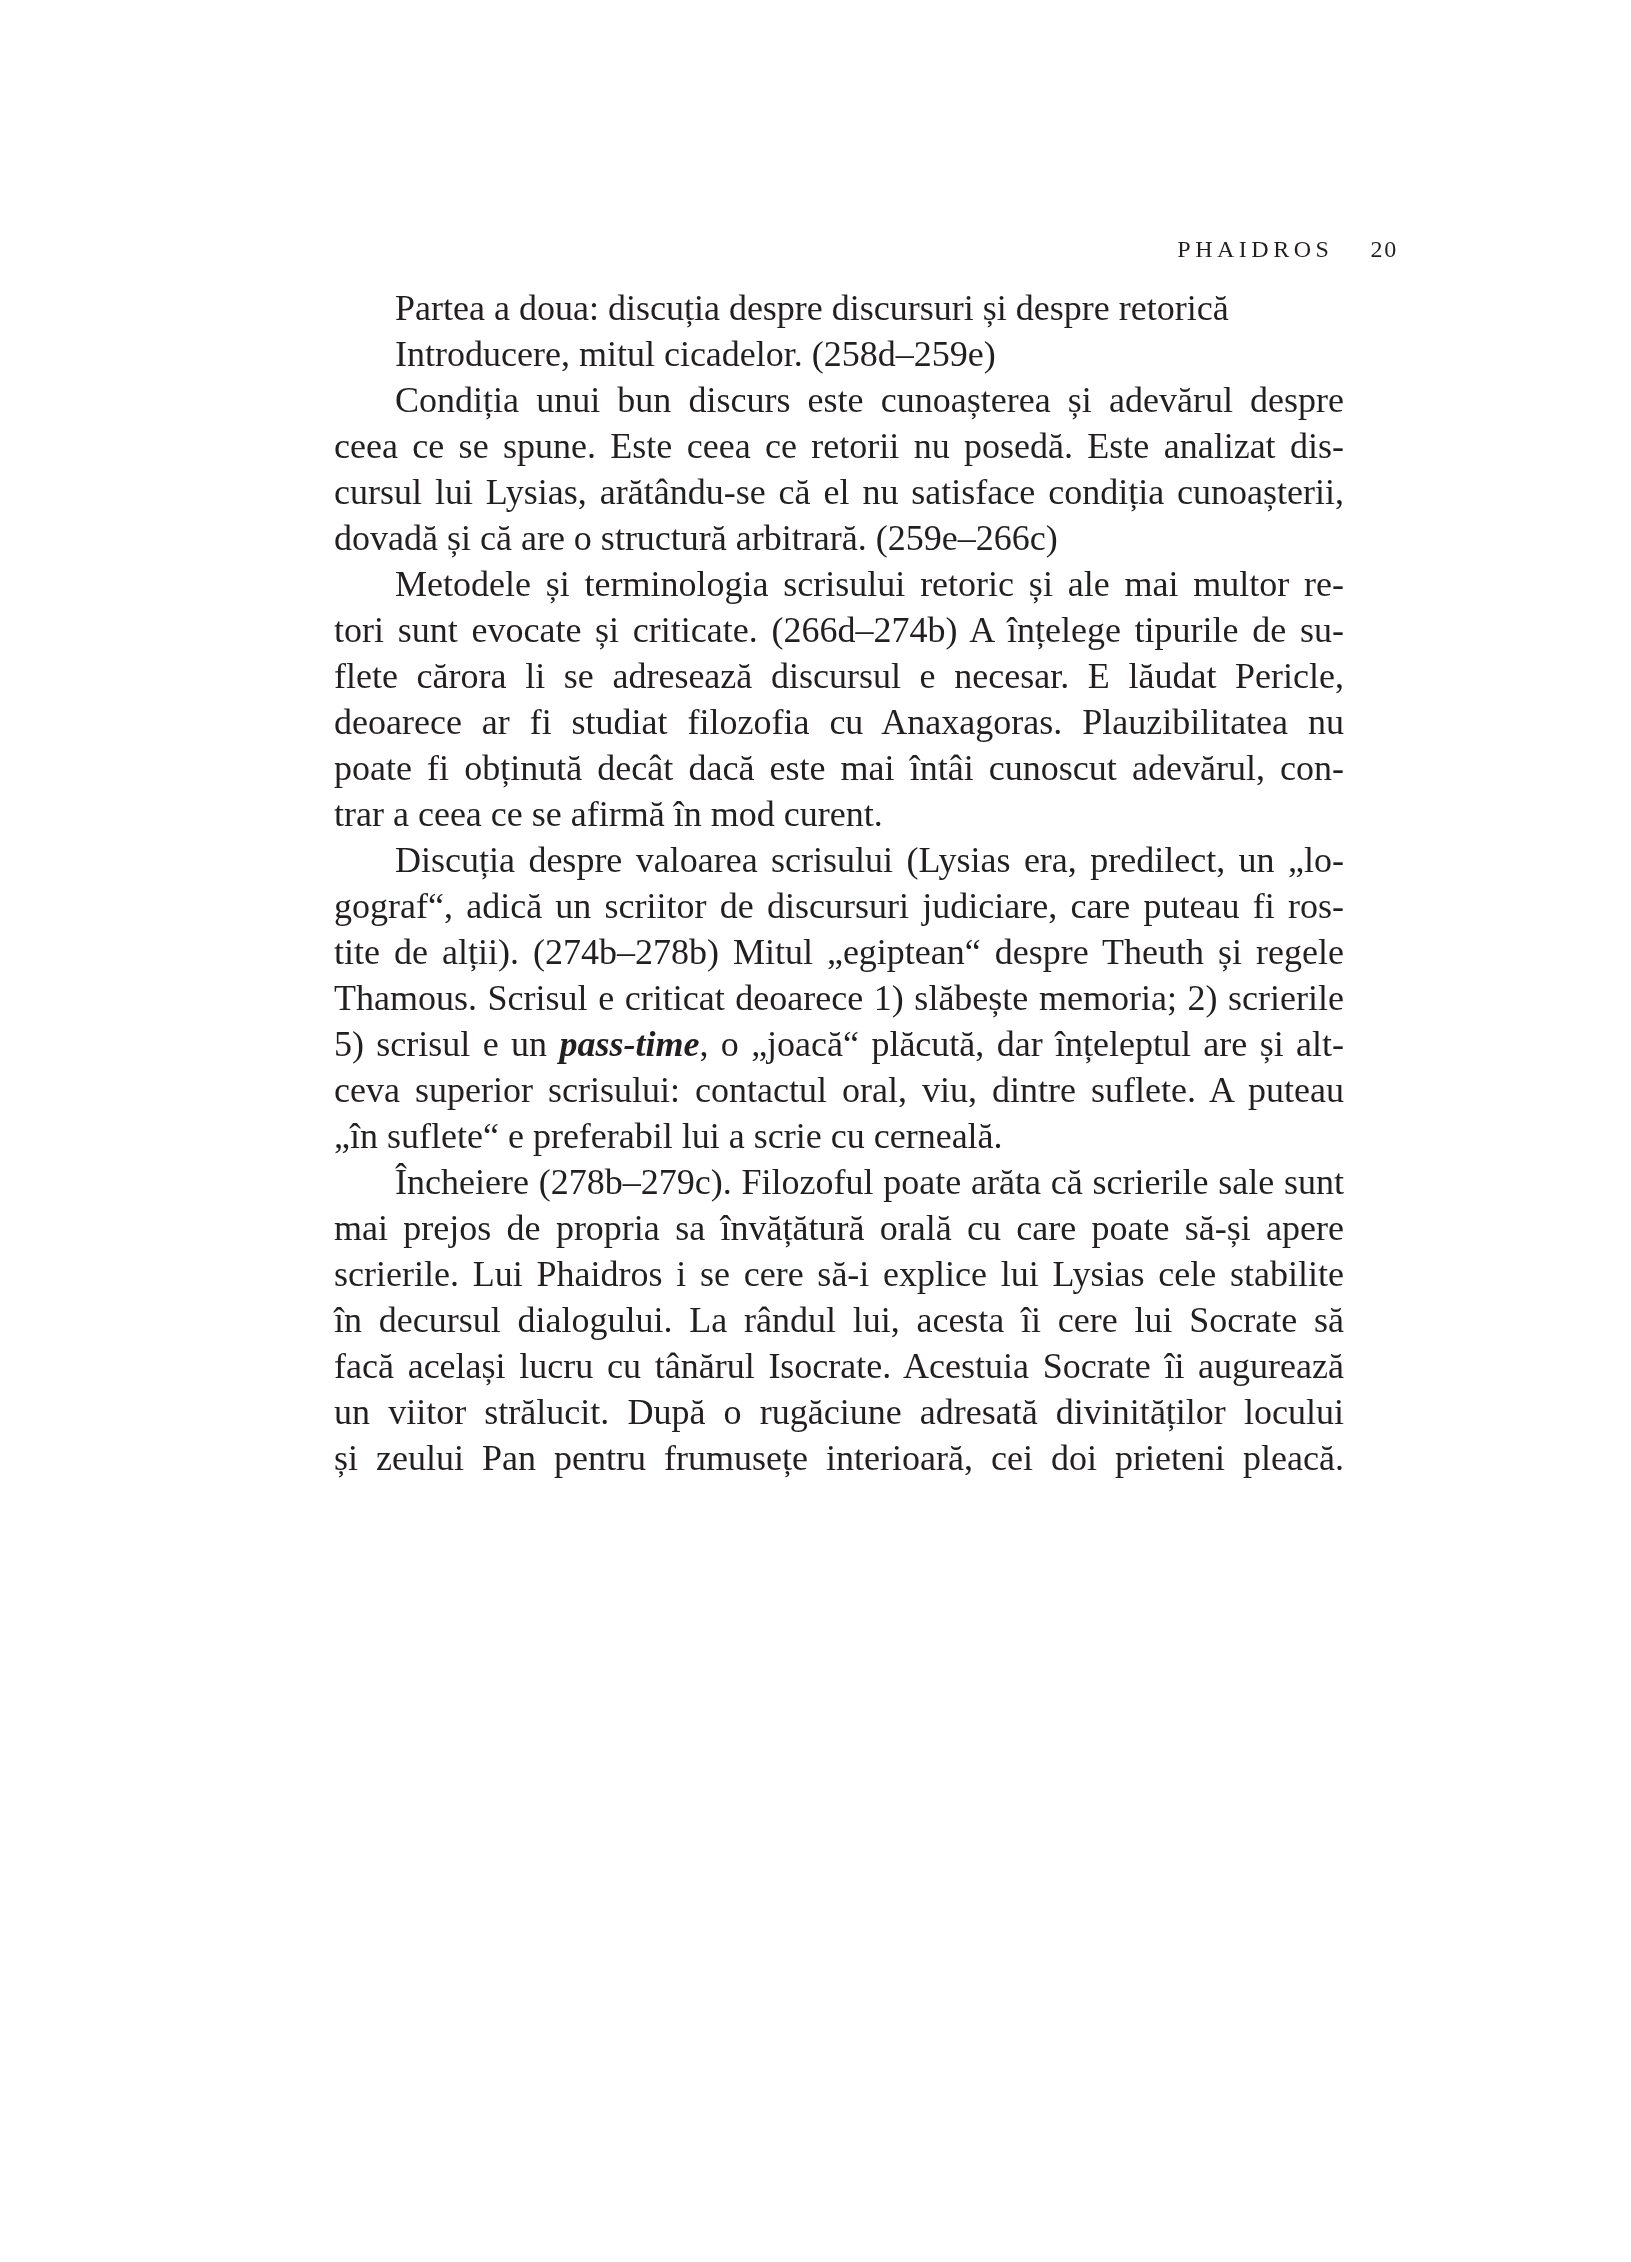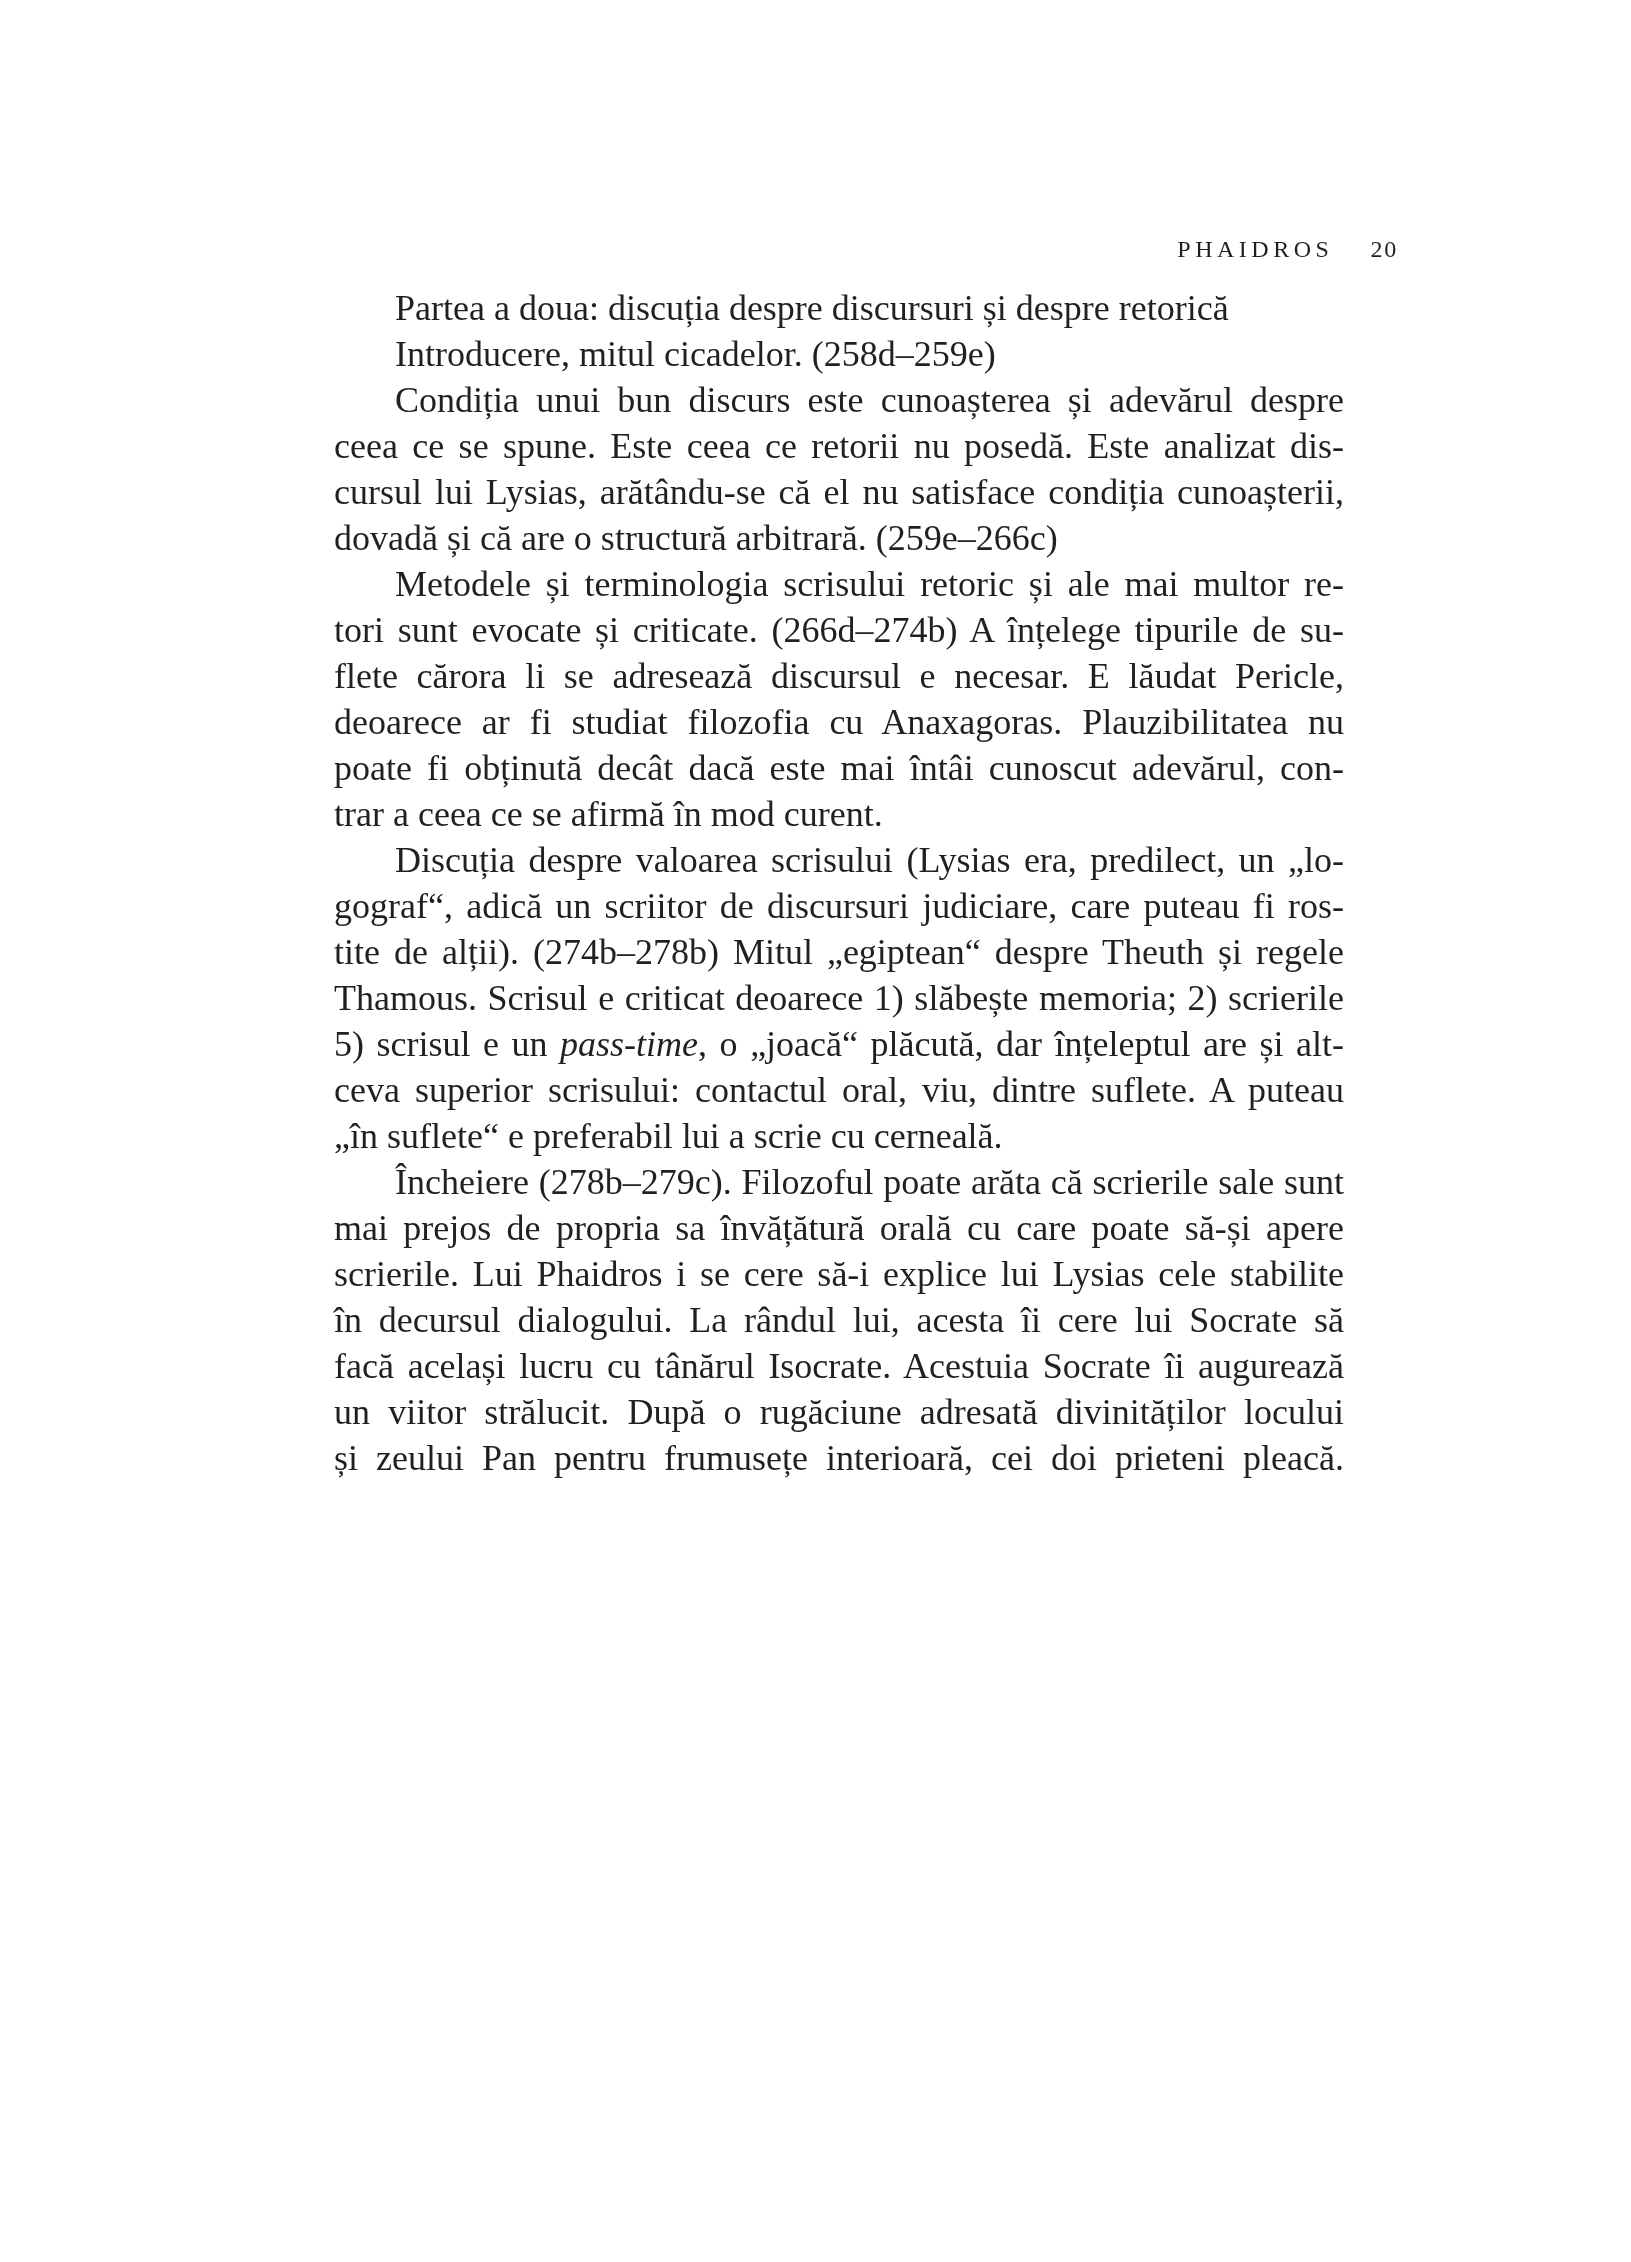--- a/index.html
+++ b/index.html
@@ -49,21 +49,21 @@
       text-align-last: justify;
       text-align: justify;
     }
     .line.last {
       text-align-last: left;
     }
     .line.indent {
       padding-left: 61px;
     }
     .line span { white-space: pre; }
-    em { font-style: italic; }
+    em { font-style: italic; font-weight: bold; }
   </style>
 </head>
 <body>
 
 <div class="running-head">
   <span class="title">PHAIDROS</span>
   <span class="pageno">20</span>
 </div>
 
 <div class="body-text">

